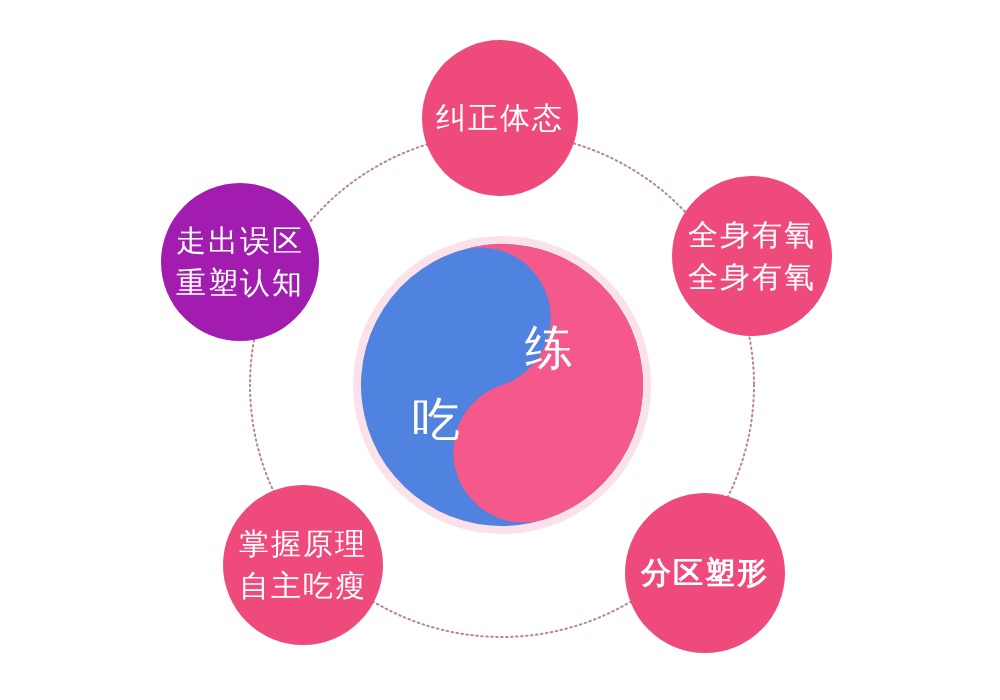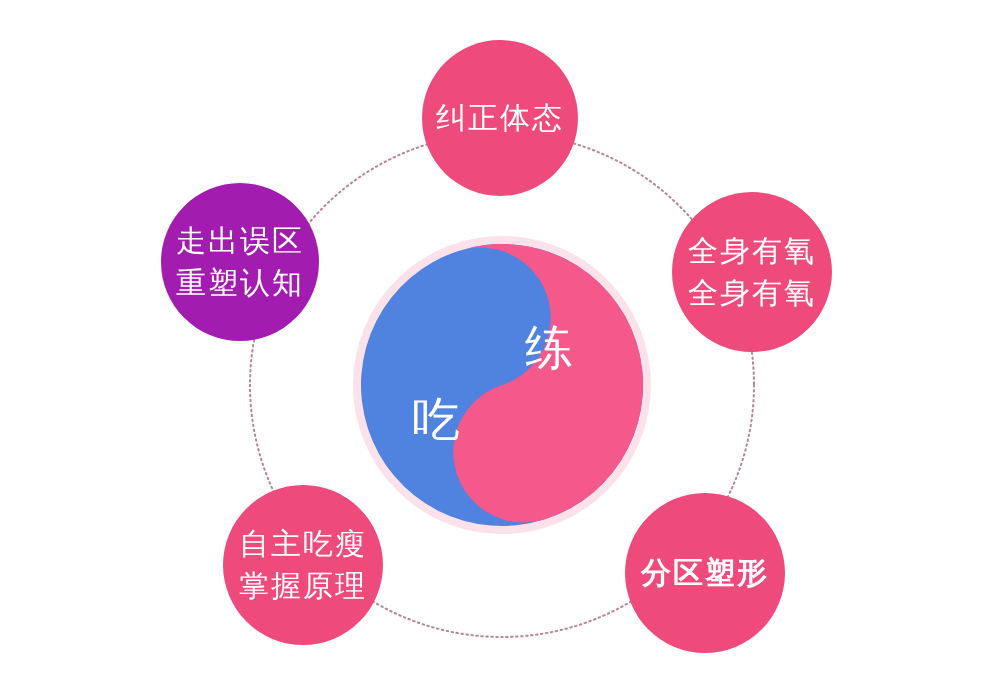--- a/index.html
+++ b/index.html
@@ -27,31 +27,31 @@
     </g>
   </svg>
 
   <div class="center-label" style="left:412px; top:388px;">吃</div>
   <div class="center-label" style="left:525px; top:316px;">练</div>
 
   <div class="node" style="left:422px; top:40px; width:156px; height:156px; background:#ef4a7c;">
     <span>纠正体态</span>
   </div>
 
-  <div class="node" style="left:672px; top:192px; width:160px; height:160px; background:#ef4a7c;">
+  <div class="node" style="left:672px; top:176px; width:160px; height:160px; background:#ef4a7c;">
     <span>全身有氧</span>
     <span>全身有氧</span>
   </div>
 
   <div class="node" style="left:625px; top:493px; width:160px; height:160px; background:#ef4a7c;font-weight:bold;">
     <span>分区塑形</span>
   </div>
 
   <div class="node" style="left:223px; top:485px; width:160px; height:160px; background:#ef4a7c;">
+    <span>掌握原理</span>
     <span>自主吃瘦</span>
-    <span>掌握原理</span>
   </div>
 
   <div class="node" style="left:161px; top:183px; width:158px; height:158px; background:#a21caf;">
     <span>走出误区</span>
     <span>重塑认知</span>
   </div>
 </div>
 
 </body></html>

